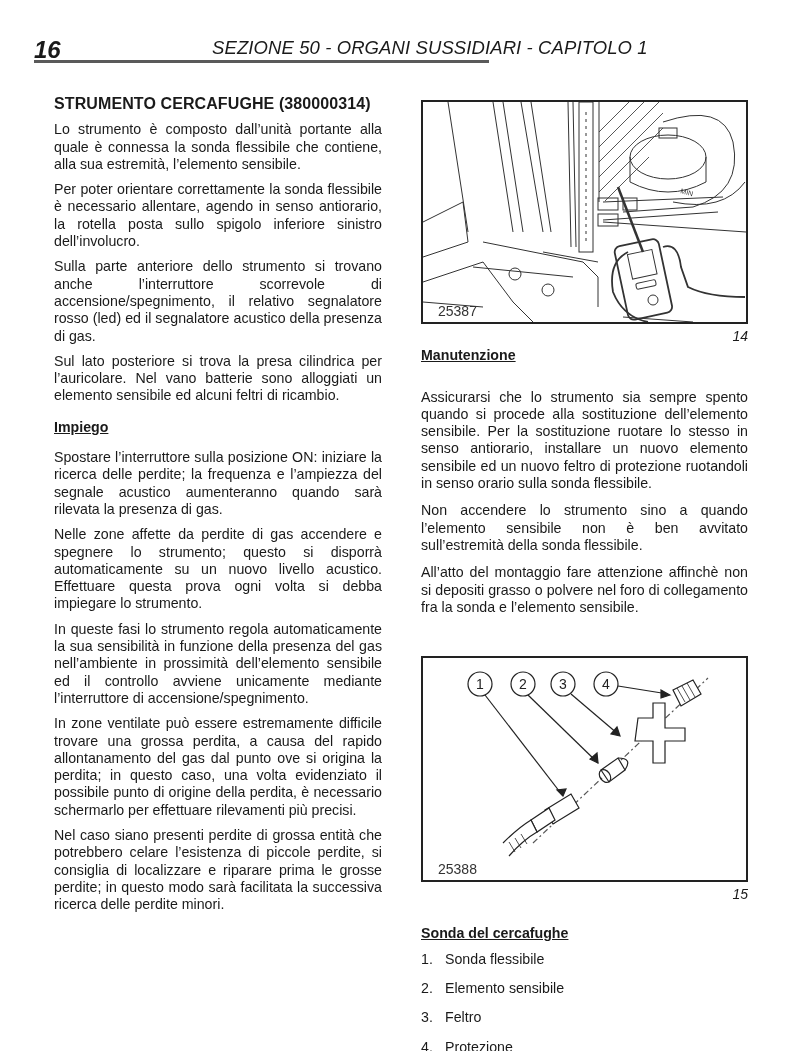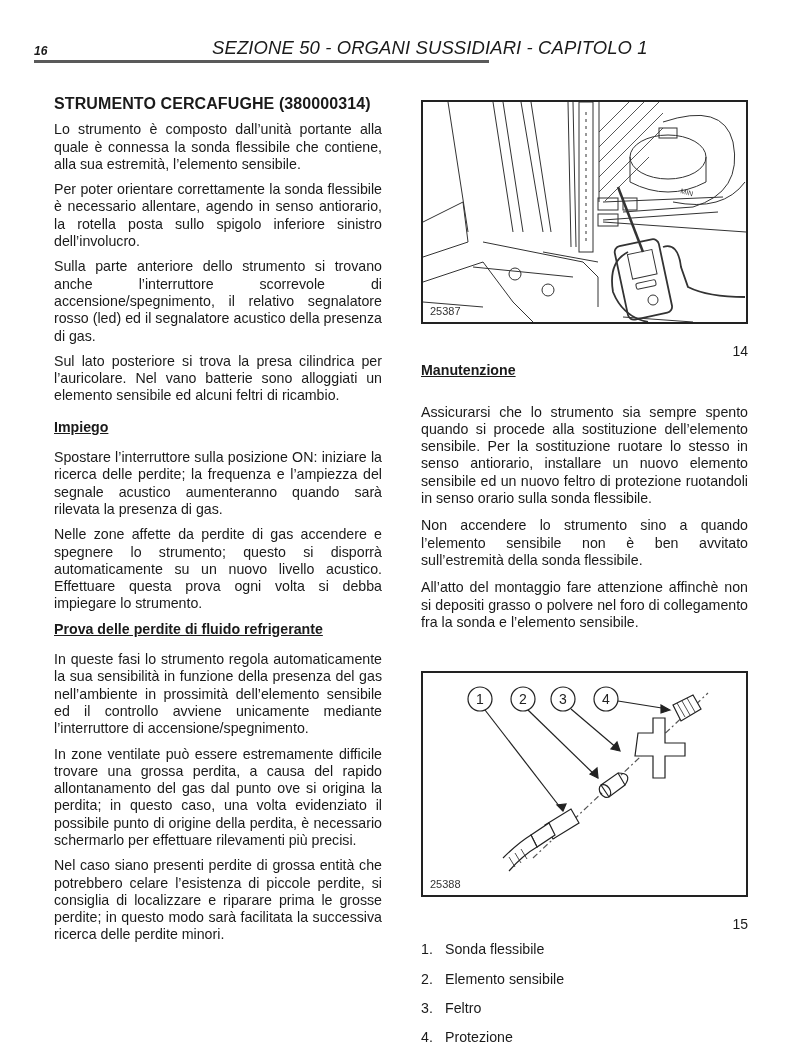--- a/index.html
+++ b/index.html
@@ -1,34 +1,34 @@
 <!DOCTYPE html>
 <html><head>
   <meta charset="utf-8">
   <style>
     html, body { margin: 0; padding: 0; background: #ffffff; }
     body { width: 800px; height: 1051px; position: relative; overflow: hidden;
            font-family: "Liberation Sans", sans-serif; color: #1a1a1a; }
-    .page-num { position: absolute; left: 34px; top: 44px; font-size: 12px; font-style: italic; font-weight: bold; }
+    .page-num { position: absolute; left: 34px; top: 36px; font-size: 24px; font-style: italic; font-weight: bold; }
     .section-title { position: absolute; left: 190px; top: 37px; font-size: 18.5px; font-style: italic; letter-spacing: 0.1px; margin-left: 22px; }
     .header-rule { position: absolute; left: 34px; top: 60px; width: 455px; height: 3px; background: #5a5a5a; }
 
     .col { position: absolute; font-size: 14.2px; line-height: 17.3px; }
     .col-left { left: 54px; top: 95px; width: 328px; }
     .col-right { left: 421px; top: 100px; width: 327px; }
 
     h1.doc-title { font-size: 16px; font-weight: bold; margin: 0 0 9px 0; letter-spacing: 0.1px; }
     h2.sub { font-size: 14.2px; font-weight: bold; margin: 0; text-decoration: underline; }
     p { margin: 0 0 8px 0; text-align: justify; hyphens: manual; }
     b { font-weight: bold; }
 
     .fig { position: relative; border: 2px solid #222; box-sizing: border-box; width: 327px; background: #fff; overflow: hidden; }
     .fig svg { display: block; }
-    .fig-code { position: absolute; left: 7px; bottom: 2px; font-size: 11px; color: #333; }
-    .fig-num { text-align: right; font-size: 14px; margin-top: 19px; }
+    .fig-code { position: absolute; left: 15px; bottom: 2px; font-size: 14px; color: #333; }
+    .fig-num { text-align: right; font-size: 14px; margin-top: 4px; font-style: italic; }
 
     ol.legend { list-style: none; padding: 0; margin: 8px 0 0 0; }
     ol.legend li { display: flex; font-size: 14.2px; margin-bottom: 12px; }
     ol.legend .n { width: 24px; }
   </style>
 </head>
 <body>
 
 <div class="page-num">16</div>
 <div class="section-title">SEZIONE 50 - ORGANI SUSSIDIARI - CAPITOLO 1</div>
@@ -36,21 +36,20 @@
 
 <div class="col col-left">
   <h1 class="doc-title">STRUMENTO CERCAFUGHE (380000314)</h1>
   <p>Lo strumento è composto dall’unità portante alla quale è connessa la sonda flessibile che contiene, alla sua estremità, l’elemento sensibile.</p>
   <p>Per poter orientare correttamente la sonda flessibile è necessario allentare, agendo in senso antiorario, la rotella posta sullo spigolo inferiore sinistro dell’involucro.</p>
   <p>Sulla parte anteriore dello strumento si trovano anche l’interruttore scorrevole di accensione/spegnimento, il relativo segnalatore rosso (led) ed il segnalatore acustico della presenza di gas.</p>
   <p style="margin-bottom:14px">Sul lato posteriore si trova la presa cilindrica per l’auricolare. Nel vano batterie sono alloggiati un elemento sensibile ed alcuni feltri di ricambio.</p>
   <h2 class="sub" style="margin-bottom:13px">Impiego</h2>
   <p>Spostare l’interruttore sulla posizione ON: iniziare la ricerca delle perdite; la frequenza e l’ampiezza del segnale acustico aumenteranno quando sarà rilevata la presenza di gas.</p>
   <p>Nelle zone affette da perdite di gas accendere e spegnere lo strumento; questo si disporrà automaticamente su un nuovo livello acustico. Effettuare questa prova ogni volta si debba impiegare lo strumento.</p>
-  <h2 class="sub" style="margin-bottom:13px">Prova delle perdite di fluido refrigerante</h2>
   <p>In queste fasi lo strumento regola automaticamente la sua sensibilità in funzione della presenza del gas nell’ambiente in prossimità dell’elemento sensibile ed il controllo avviene unicamente mediante l’interruttore di accensione/spegnimento.</p>
   <p>In zone ventilate può essere estremamente difficile trovare una grossa perdita, a causa del rapido allontanamento del gas dal punto ove si origina la perdita; in questo caso, una volta evidenziato il possibile punto di origine della perdita, è necessario schermarlo per effettuare rilevamenti più precisi.</p>
   <p>Nel caso siano presenti perdite di grossa entità che potrebbero celare l’esistenza di piccole perdite, si consiglia di localizzare e riparare prima le grosse perdite; in questo modo sarà facilitata la successiva ricerca delle perdite minori.</p>
 </div>
 
 <div class="col col-right">
 
   <div class="fig" style="height:224px">
     <svg width="323" height="220" viewBox="0 0 323 220">
       <g fill="none" stroke="#333" stroke-width="1">
@@ -150,20 +149,21 @@
         <text x="57" y="31">1</text>
         <text x="100" y="31">2</text>
         <text x="140" y="31">3</text>
         <text x="183" y="31">4</text>
       </g>
     </svg>
     <div class="fig-code">25388</div>
   </div>
   <div class="fig-num">15</div>
 
+  <h2 class="sub" style="margin:22px 0 0 0">Sonda del cercafughe</h2>
   <ol class="legend">
     <li>
         <span class="n">1.</span>
         <span>Sonda flessibile</span>
       </li>
     <li>
         <span class="n">2.</span>
         <span>Elemento sensibile</span>
       </li>
     <li>

